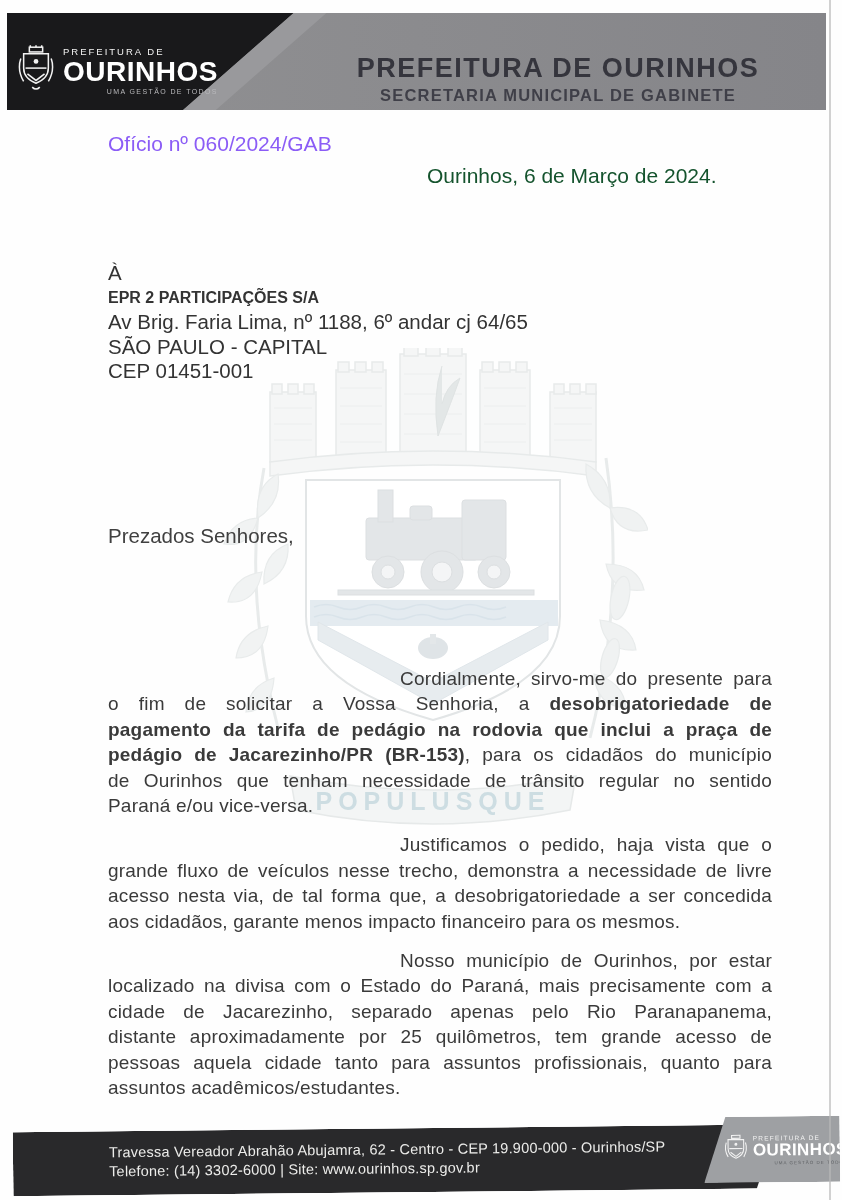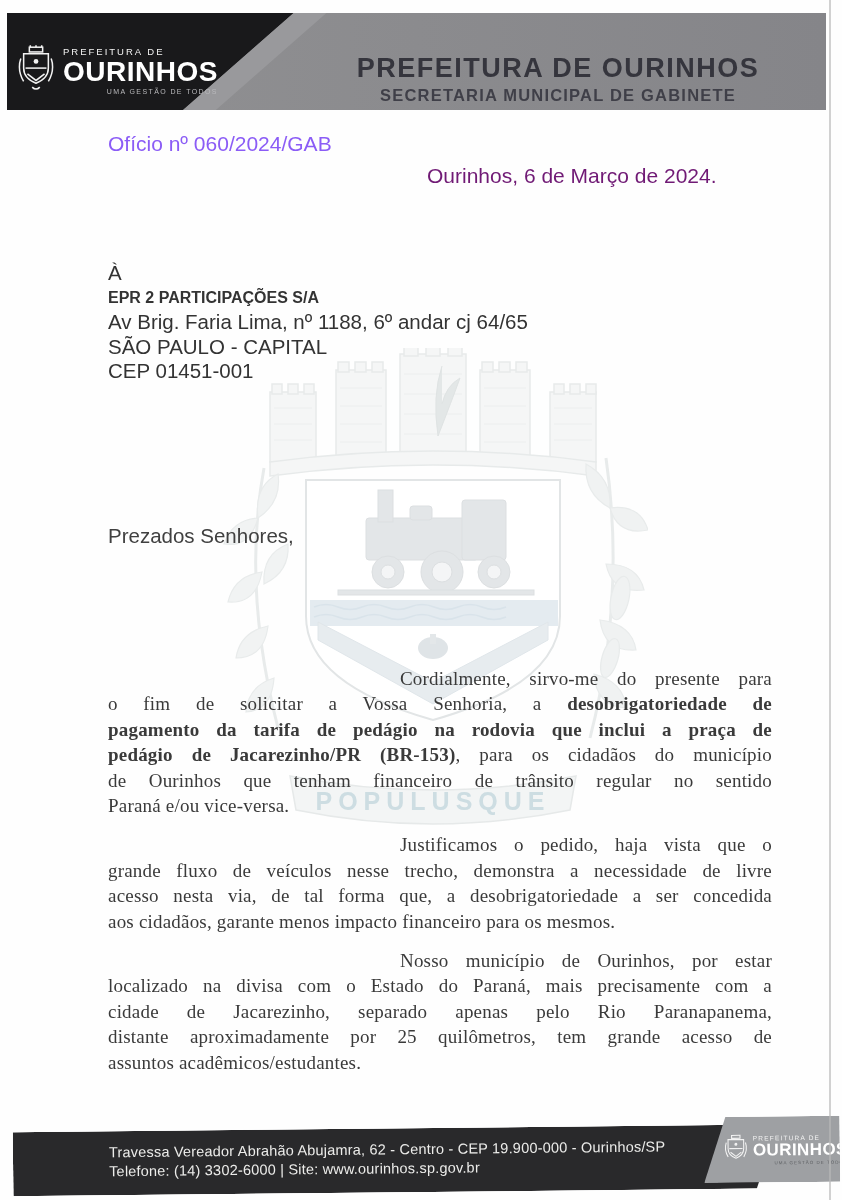--- a/index.html
+++ b/index.html
@@ -23,28 +23,28 @@
   .brand-name{font-size:28px;font-weight:bold;color:#ffffff;letter-spacing:.5px;line-height:30px;}
   .brand-tag{font-size:7px;letter-spacing:1.4px;color:#b9b9bc;text-align:right;margin-top:1px;}
   .head-title{position:absolute;left:346px;width:410px;top:41px;text-align:center;}
   .head-title .t1{font-size:27px;font-weight:bold;color:#35353d;letter-spacing:1.5px;line-height:29px;}
   .head-title .t2{font-size:16.5px;color:#3f3f48;letter-spacing:1.2px;margin-top:3px;font-weight:bold;}
   
   .watermark{position:absolute;left:218px;top:348px;width:430px;height:500px;z-index:0;}
   
   .meta,.addr,.greet,.body-text{z-index:2;}
   .oficio{position:absolute;left:108px;top:132px;font-size:21px;color:#8b5cf6;}
-  .dateline{position:absolute;left:427px;top:164px;font-size:21px;color:#701a75;}
+  .dateline{position:absolute;left:427px;top:164px;font-size:21px;color:#14532d;}
   .addr{position:absolute;left:108px;top:261px;font-size:20.5px;line-height:24.5px;color:#333;}
   .addr .company{font-weight:bold;font-size:16px;}
   .greet{position:absolute;left:108px;top:524px;font-size:20.5px;color:#404040;}
   
   .body-text{position:absolute;left:108px;top:666px;width:664px;font-size:19px;
     letter-spacing:.2px;color:#3a3a3a;}
-  .para{margin:0 0 14px 0;font-family:Liberation Serif, serif;}
+  .para{margin:0 0 14px 0;}
   .line{line-height:25.4px;text-align:justify;text-align-last:left;}
   .line.flush{text-align-last:justify;}
   .line.indent{padding-left:292px;}
   .line .b{font-weight:bold;}
   
   .footer{position:absolute;left:13px;right:0;top:1120px;height:78px;transform:rotate(-0.6deg);}
   .footer-band{position:absolute;left:0;right:48px;top:8px;bottom:6px;background:#29292b;
     clip-path:polygon(0 0,98% 0,95.2% 100%,0 100%);}
   .footer-textcol{position:absolute;left:96px;top:50%;transform:translateY(-50%);
     color:#ececea;font-size:14.5px;line-height:19px;letter-spacing:.2px;}
@@ -190,34 +190,35 @@
   </div>
 
   <div class="greet">Prezados Senhores,</div>
 
   <div class="body-text">
       <div class="para">
         <div class="line indent flush"><span>Cordialmente, sirvo-me do presente para</span></div>
         <div class="line flush"><span>o fim de solicitar a Vossa Senhoria, a </span><span class="b">desobrigatoriedade de</span></div>
         <div class="line flush"><span class="b">pagamento da tarifa de pedágio na rodovia que inclui a praça de</span></div>
         <div class="line flush"><span class="b">pedágio de Jacarezinho/PR (BR-153)</span><span>, para os cidadãos do município</span></div>
-        <div class="line flush"><span>de Ourinhos que tenham financeiro de trânsito regular no sentido</span></div>
+        <div class="line flush"><span>de Ourinhos que tenham necessidade de trânsito regular no sentido</span></div>
         <div class="line"><span>Paraná e/ou vice-versa.</span></div>
       </div>
       <div class="para">
         <div class="line indent flush"><span>Justificamos o pedido, haja vista que o</span></div>
         <div class="line flush"><span>grande fluxo de veículos nesse trecho, demonstra a necessidade de livre</span></div>
         <div class="line flush"><span>acesso nesta via, de tal forma que, a desobrigatoriedade a ser concedida</span></div>
         <div class="line"><span>aos cidadãos, garante menos impacto financeiro para os mesmos.</span></div>
       </div>
       <div class="para">
         <div class="line indent flush"><span>Nosso município de Ourinhos, por estar</span></div>
         <div class="line flush"><span>localizado na divisa com o Estado do Paraná, mais precisamente com a</span></div>
         <div class="line flush"><span>cidade de Jacarezinho, separado apenas pelo Rio Paranapanema,</span></div>
         <div class="line flush"><span>distante aproximadamente por 25 quilômetros, tem grande acesso de</span></div>
+        <div class="line flush"><span>pessoas aquela cidade tanto para assuntos profissionais, quanto para</span></div>
         <div class="line"><span>assuntos acadêmicos/estudantes.</span></div>
       </div>
     </div>
 
   <div class="footer">
     <div class="footer-band"></div>
     <div class="footer-textcol">
       <div>Travessa Vereador Abrahão Abujamra, 62 - Centro - CEP 19.900-000 - Ourinhos/SP</div>
       <div>Telefone: (14) 3302-6000 | Site: www.ourinhos.sp.gov.br</div>
     </div>

